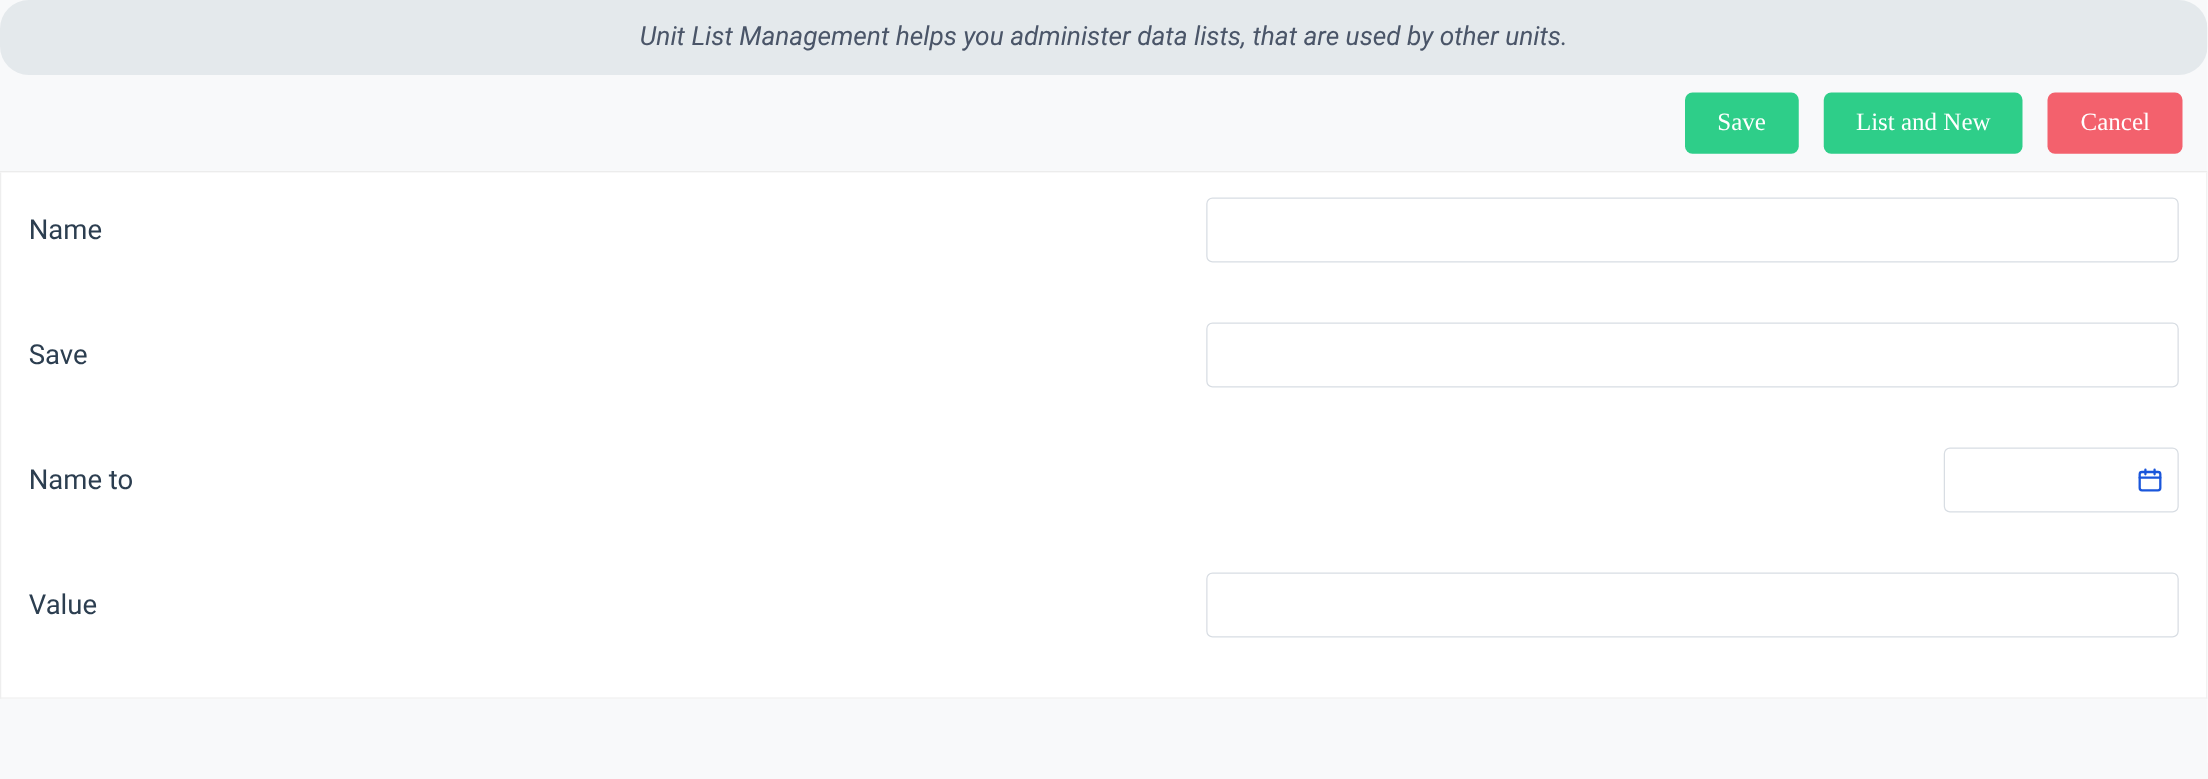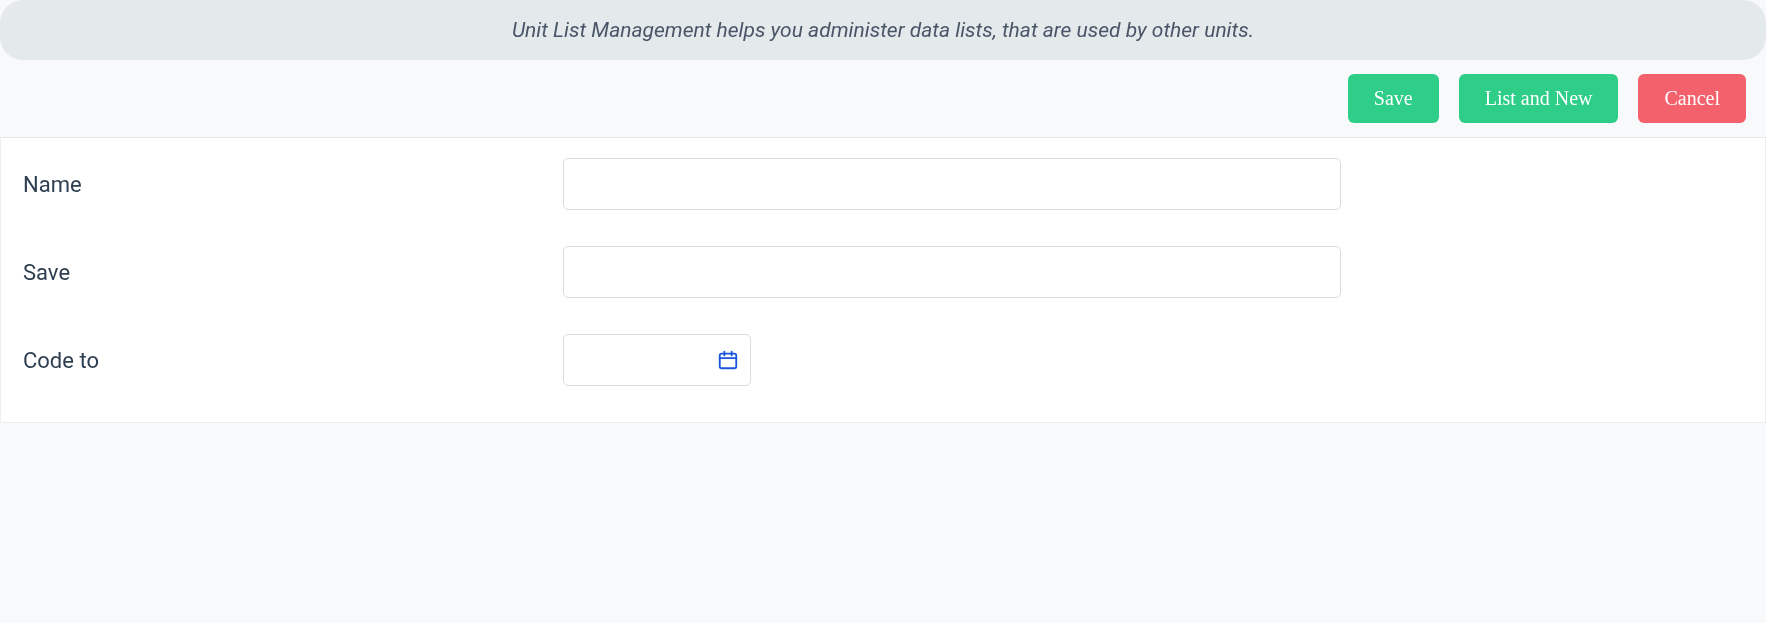--- a/index.html
+++ b/index.html
@@ -48,21 +48,22 @@
     }
     .form-area {
       background: #fff;
       padding: 20px 22px 0 22px;
       border: 1px solid #eee;
       border-top: none;
     }
     .form-row {
       display: flex;
       align-items: center;
-      margin-bottom: 36px;
+      margin-bottom: 48px;
+      justify-content: space-between;
     }
     .form-label {
       width: 540px;
       font-size: 22px;
       color: #2c3e50;
       flex-shrink: 0;
     }
     .text-input {
       width: 778px;
       height: 52px;
@@ -125,28 +126,32 @@
     <input type="text" class="text-input" value="" style="">
   </div>
 
   <div class="form-row">
     <label class="form-label">Save</label>
     <input type="text" class="text-input" value="" style="">
   </div>
 
 
   <div class="form-row">
-    <label class="form-label">Code to</label>
+    <label class="form-label">Name to</label>
     <div class="date-input-wrap">
       <input type="text" class="date-input" value="" style="">
       <button class="calendar-btn">
         <svg viewBox="0 0 24 24" fill="none" stroke="#1a56db" stroke-width="2" stroke-linecap="round" stroke-linejoin="round">
           <rect x="3" y="5" width="18" height="16" rx="2"></rect>
           <line x1="3" y1="10" x2="21" y2="10"></line>
           <line x1="8" y1="3" x2="8" y2="7"></line>
           <line x1="16" y1="3" x2="16" y2="7"></line>
         </svg>
       </button>
     </div>
   </div>
 
+  <div class="form-row">
+    <label class="form-label">Value</label>
+    <input type="text" class="text-input" value="" style="">
+  </div>
 
 </div>
 
 </body></html>

